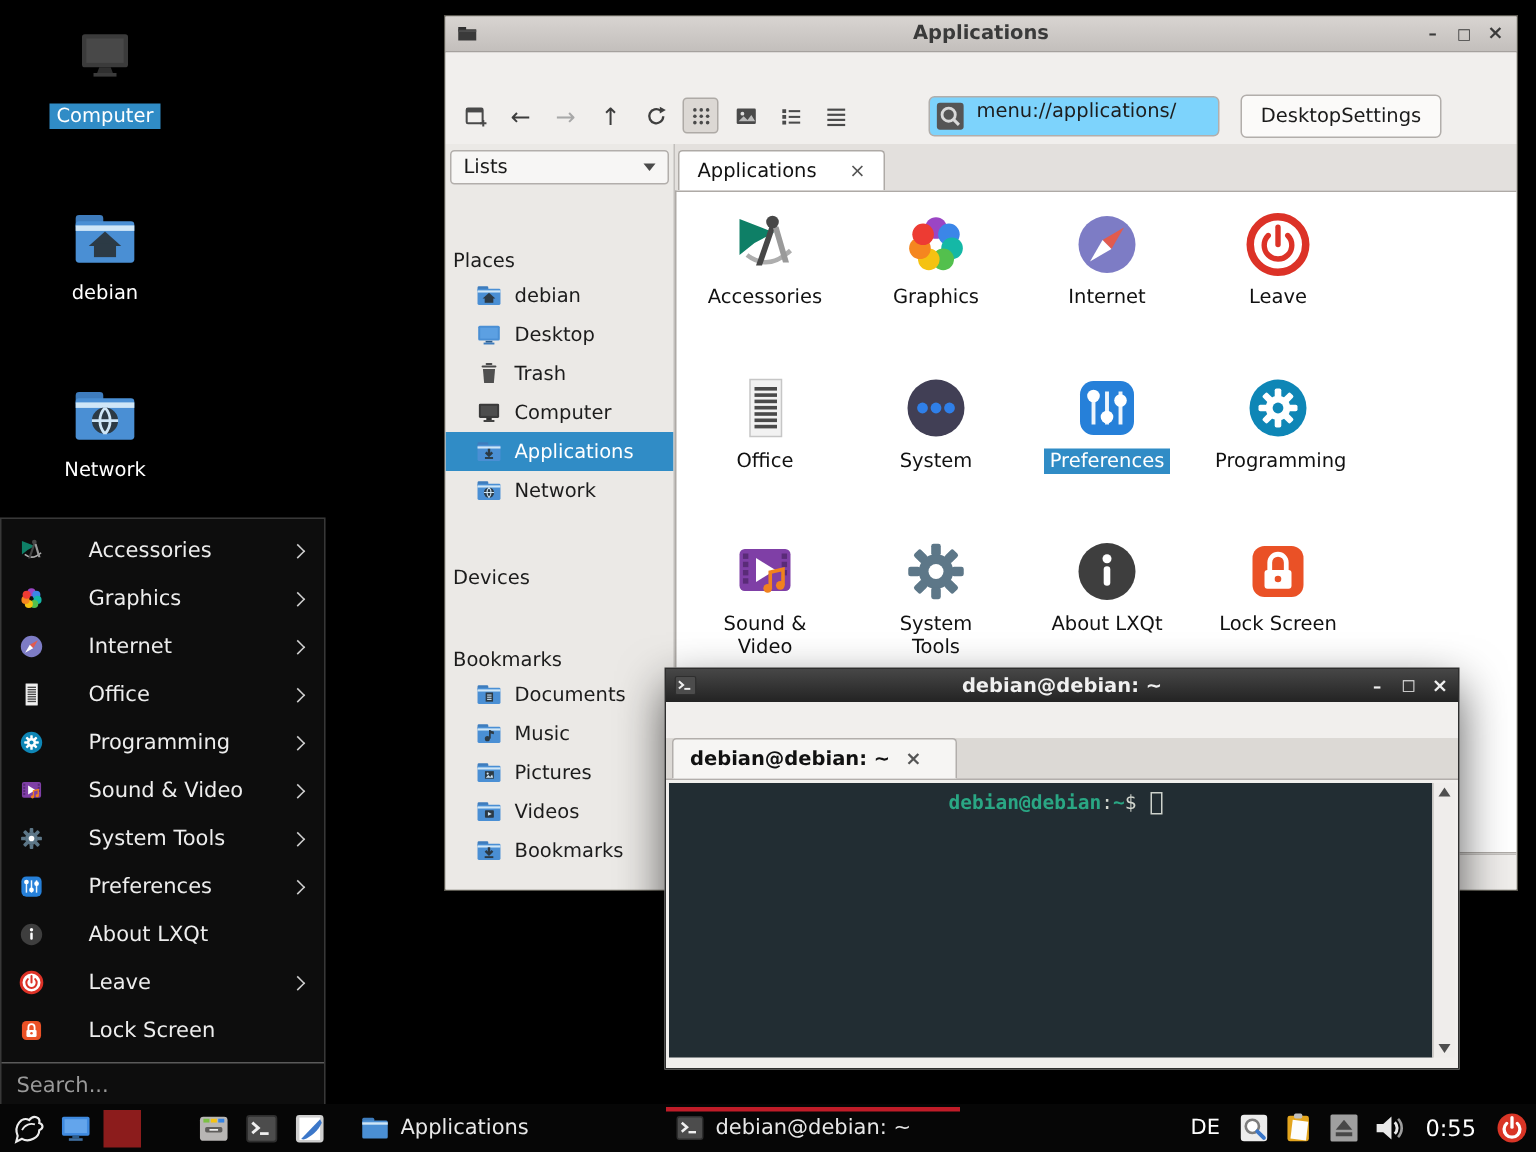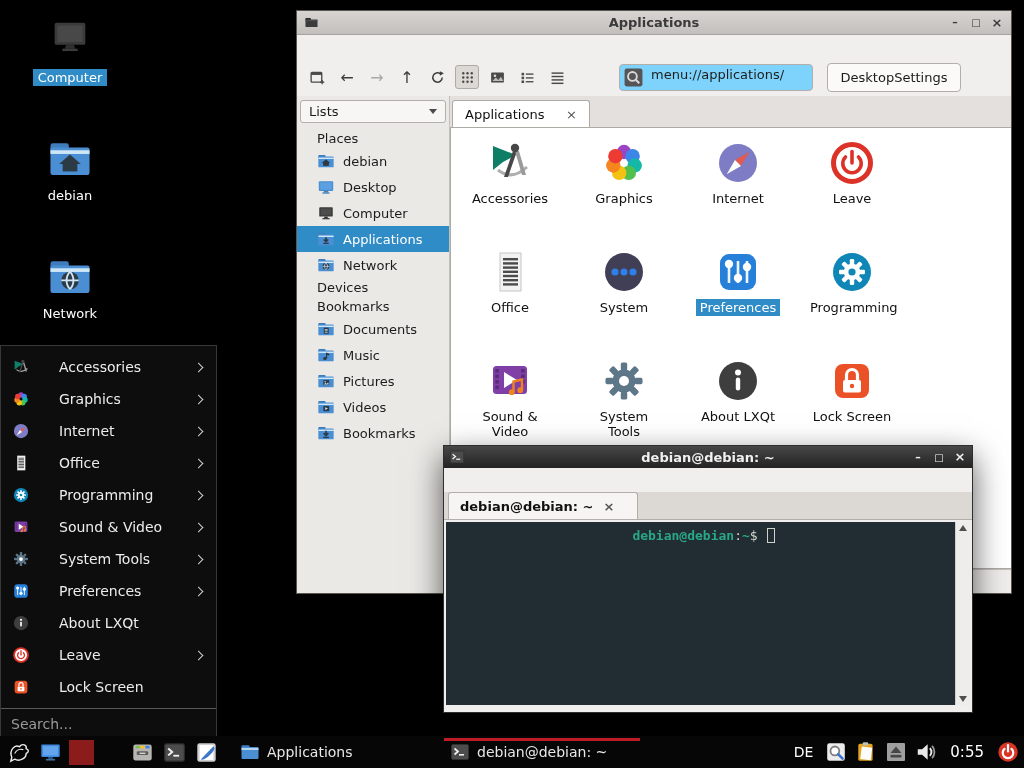--- a/index.html
+++ b/index.html
@@ -43,21 +43,21 @@
   .glyph-back::before{content:"←";} .glyph-fwd::before{content:"→";} .glyph-up::before{content:"↑";}
   .fm-pathbar { margin-left:44px; width:194px; height:27px; background:#7dd3fc; border:1px solid #b2aeab; border-radius:4px; display:flex; padding:2px 6px 2px 3px; font-size:13px; color:#1d1d1d; }
   .fm-pathbar .loc-ic { width:21px; height:21px; margin-right:7px; flex:none; }
   .fm-dsbtn { margin-left:8px; width:134px; height:29px; background:#fbfaf9; border:1px solid #b2aeab; border-radius:4px; font-size:13px; color:#1a1a1a; display:flex; align-items:center; justify-content:center; }
   .fm-body { flex:1; display:flex; min-height:0; }
   .fm-sidebar { width:153px; flex:none; background:#ebe9e6; border-right:1px solid #c2bfbc; display:flex; flex-direction:column; padding-top:3px; }
   .fm-combo { margin:1px 3px 4px 3px; height:23px; background:#f7f6f5; border:1px solid #b2aeab; border-radius:3px; display:flex; align-items:center; padding:0 8px; font-size:13px; color:#1a1a1a; }
   .combo-arrow { margin-left:auto; width:0; height:0; border-left:4px solid transparent; border-right:4px solid transparent; border-top:5px solid #4a4a4a; }
   .fm-places { flex:1; font-size:13px; color:#1c1c1c; overflow:hidden; padding-top:2px; }
   .side-row { height:26px; display:flex; align-items:center; padding-left:20px; }
-  .side-row.header { height:19px; padding-left:20px; }
+  .side-row.header { height:19px; padding-left:5px;margin-top:36px; }
   .srow-icon { width:18px; height:18px; margin-right:8px; flex:none; }
   .srow-icon:empty { display:none; }
   .side-row.selected { background:#308cc6; color:#fff; }
   .fm-main { flex:1; display:flex; flex-direction:column; min-width:0; }
   .fm-tabbar { height:31px; background:#e3e0dd; display:flex; align-items:flex-end; padding-left:2px; }
   .fm-tab { height:27px; width:138px; background:#fff; border:1px solid #aeaaa6; border-bottom:none; border-radius:3px 3px 0 0; display:flex; align-items:center; padding:0 12px; font-size:13px; color:#111; }
   .tab-close { margin-left:auto; color:#555; font-size:13px; }
   .tab-close::before { content:"×"; }
   .fm-iconview { flex:1; background:#fff; border:1px solid #aeaaa6; border-right:none; padding:11px 0 0 2px; display:grid; grid-template-columns:repeat(4,114px); grid-auto-rows:109px; overflow:hidden; }
   .grid-item { display:flex; flex-direction:column; align-items:center; }
@@ -528,20 +528,28 @@
             <span class="srow-icon">
               <svg class="svg-fit">
                 <use href="#sym-desktop-ic"></use>
               </svg>
             </span>
             <span class="srow-label">Desktop</span>
           </div>
           <div class="side-row">
             <span class="srow-icon">
               <svg class="svg-fit">
+                <use href="#sym-trash-ic"></use>
+              </svg>
+            </span>
+            <span class="srow-label">Trash</span>
+          </div>
+          <div class="side-row">
+            <span class="srow-icon">
+              <svg class="svg-fit">
                 <use href="#sym-computer-ic"></use>
               </svg>
             </span>
             <span class="srow-label">Computer</span>
           </div>
           <div class="side-row selected">
             <span class="srow-icon">
               <svg class="svg-fit">
                 <use href="#sym-apps-folder"></use>
               </svg>

